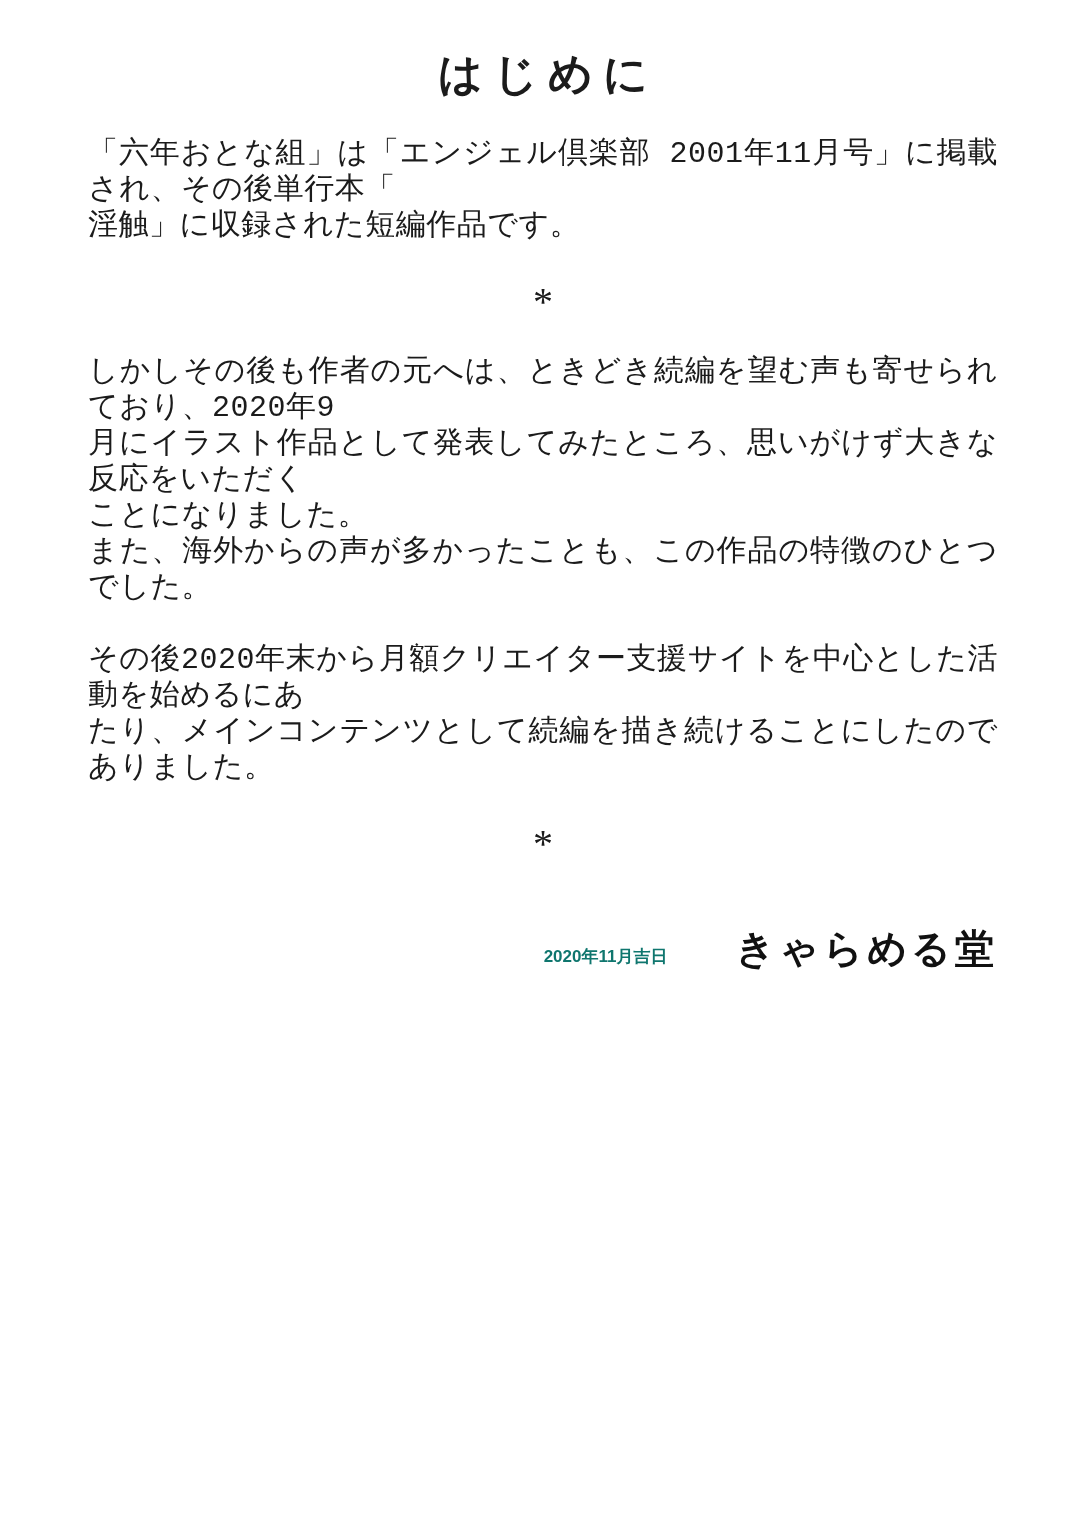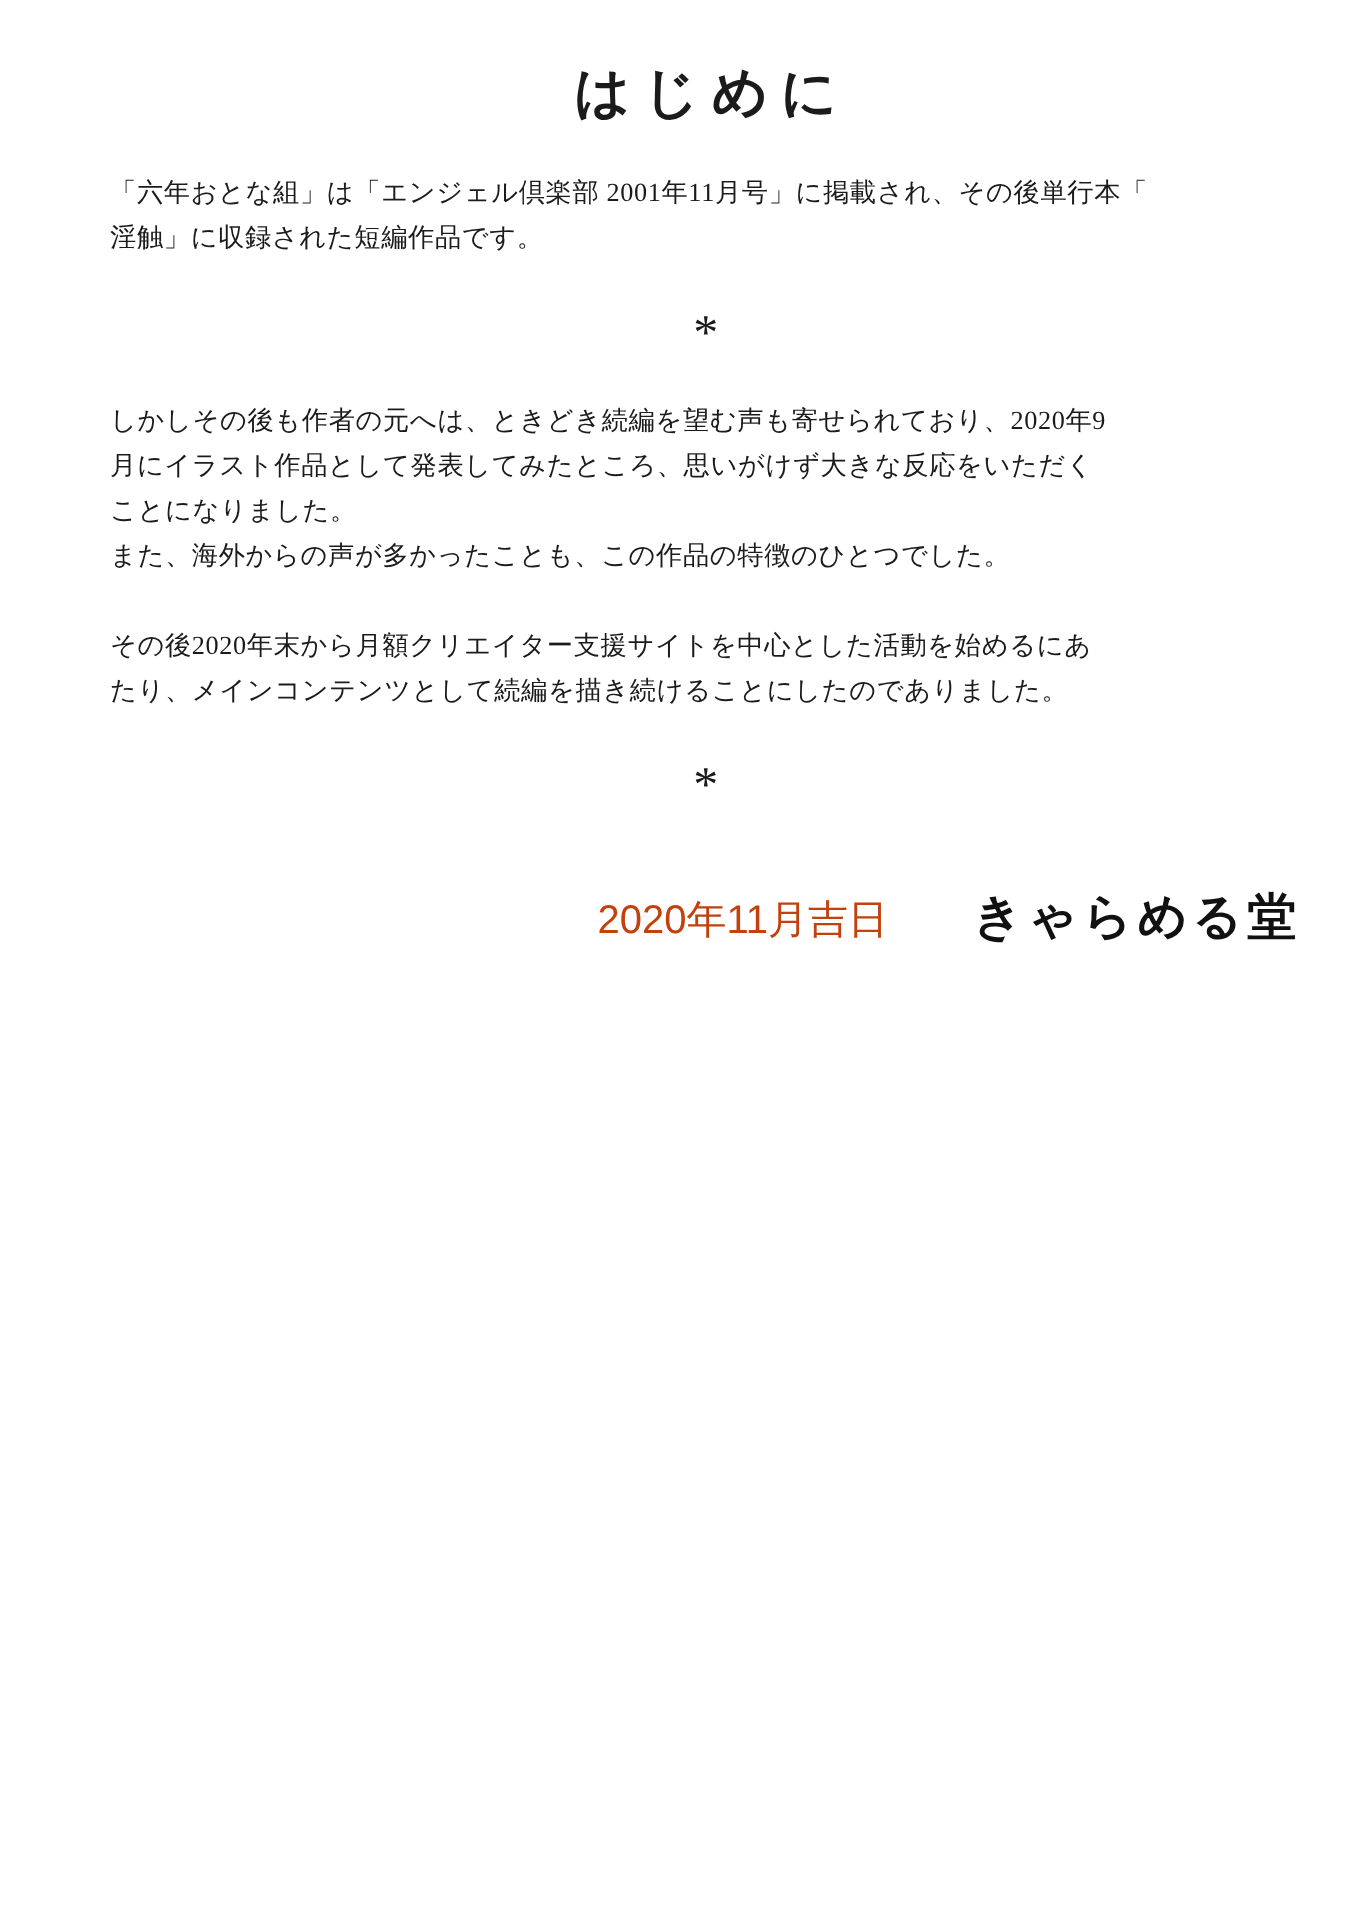--- a/index.html
+++ b/index.html
@@ -11,63 +11,65 @@
     width: 1080px;
     height: 1525px;
     overflow: hidden;
     color: #1b1b1b;
     font-family: "Liberation Serif", "DejaVu Serif", serif;
   }
   .page {
     box-sizing: border-box;
     width: 1080px;
     height: 1525px;
-    padding: 52px 39px 0 88px;
+    padding: 52px 82px 0 88px;
     background: #ffffff;
   }
   .page-title {
     margin: 0 0 0 0;
     font-size: 44px;
     font-weight: 600;
     line-height: 46px;
     letter-spacing: 10px;
     text-align: center;
     text-indent: 10px; 
     color: #1b1b1b;
   }
   .body-text {
     margin-top: 38px;
   }
   .para {
     margin: 0 0 36px 0;
-    font-size: 21px;
+    font-size: 30px;
     line-height: 36px;
     white-space: pre-line;      
     text-align: justify;
     letter-spacing: 0.5px;
     color: #1b1b1b;
+    font-family: Liberation Mono, monospace;
   }
   .separator {
     margin: 14px 0 30px 0;
     height: 44px;
     line-height: 44px;
     font-size: 40px;
     text-align: center;
     color: #1b1b1b;
   }
   .colophon {
     margin-top: 56px;
     text-align: right;
     white-space: nowrap;
   }
   .colophon-date {
     font-family: "Liberation Sans", "DejaVu Sans", sans-serif;
-    font-size: 32px;
-    color: #c2410c;
+    font-size: 17px;
+    color: #0f766e;
     vertical-align: baseline;
+    font-weight: bold;
   }
   .colophon-publisher {
     margin-left: 64px;
     font-family: Liberation Serif, serif;
     font-size: 39px;
     font-weight: 700;
     letter-spacing: 4px;
     color: #111111;
     vertical-align: baseline;
   }

